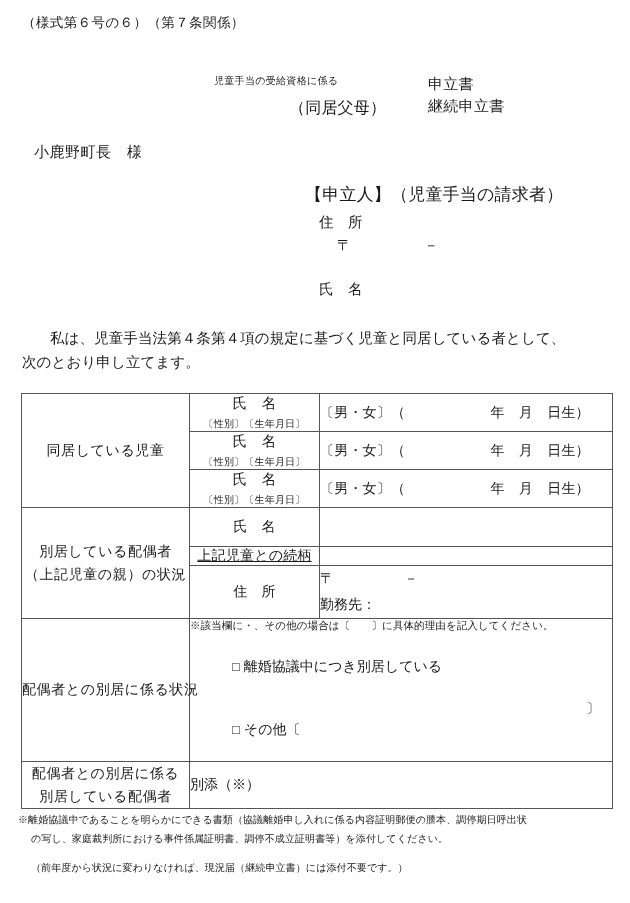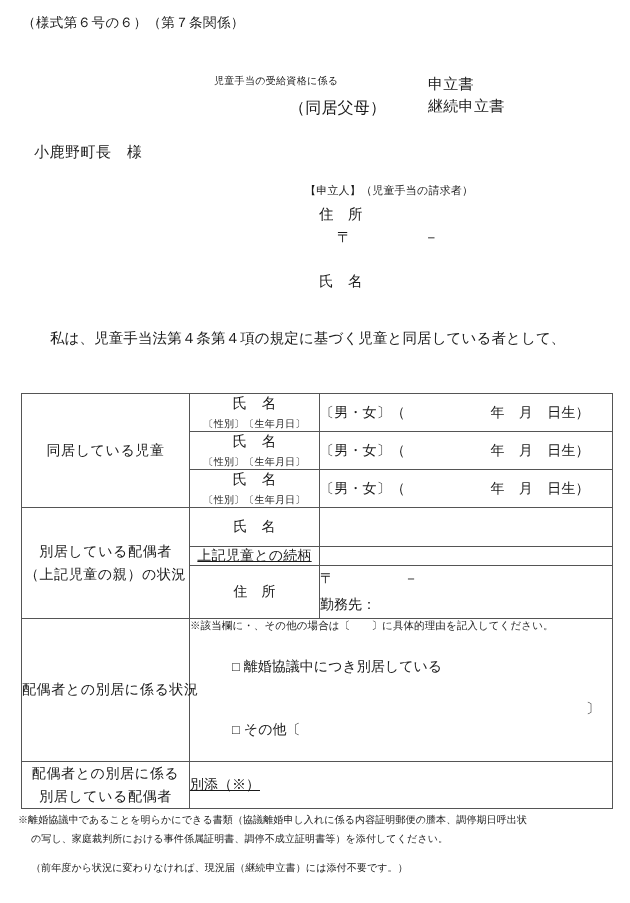--- a/index.html
+++ b/index.html
@@ -77,21 +77,21 @@
   }
 
   
   .applicant {
     position: absolute;
     left: 305px;
     top: 183px;
     width: 320px;
   }
   .applicant-head {
-    font-size: 11px;
+    font-size: 17px;
     white-space: nowrap;
     letter-spacing: .2px;
   }
   .applicant-addr {
     margin-top: 7px;
     margin-left: 14px;
     font-size: 14.5px;
     white-space: pre;
   }
   .applicant-zip {
@@ -260,20 +260,21 @@
 
   <div class="applicant">
     <div class="applicant-head">【申立人】（児童手当の請求者）</div>
     <div class="applicant-addr">住　所</div>
     <div class="applicant-zip">〒　　　　　－</div>
     <div class="applicant-name">氏　名</div>
   </div>
 
   <div class="declaration">
     <div class="l1">私は、児童手当法第４条第４項の規定に基づく児童と同居している者として、</div>
+    <div class="l2">次のとおり申し立てます。</div>
   </div>
 
   <table class="form-table">
     <colgroup>
       <col class="c-label">
       <col class="c-sublabel">
       <col class="c-value">
     </colgroup>
     <tbody>
 
@@ -335,21 +336,21 @@
             <span class="bx">□</span><span>その他〔</span><span class="tail">〕</span>
           </div>
         </td>
       </tr>
 
       <tr>
         <td class="rowlabel two-line">
           <div>配偶者との別居に係る</div>
           <div>別居している配偶者</div>
         </td>
-        <td class="doc-value" colspan="2" style="padding-top:9px;padding-bottom:9px;text-decoration:underline;">別添（※）</td>
+        <td class="doc-value" colspan="2" style="padding-top:9px;padding-bottom:9px;">別添（※）</td>
       </tr>
     </tbody>
   </table>
 
   <div class="footnotes">
     <div class="fn-l1">※離婚協議中であることを明らかにできる書類（協議離婚申し入れに係る内容証明郵便の謄本、調停期日呼出状</div>
     <div class="fn-l2">の写し、家庭裁判所における事件係属証明書、調停不成立証明書等）を添付してください。</div>
     <div class="fn-l3">（前年度から状況に変わりなければ、現況届（継続申立書）には添付不要です。）</div>
   </div>
 

